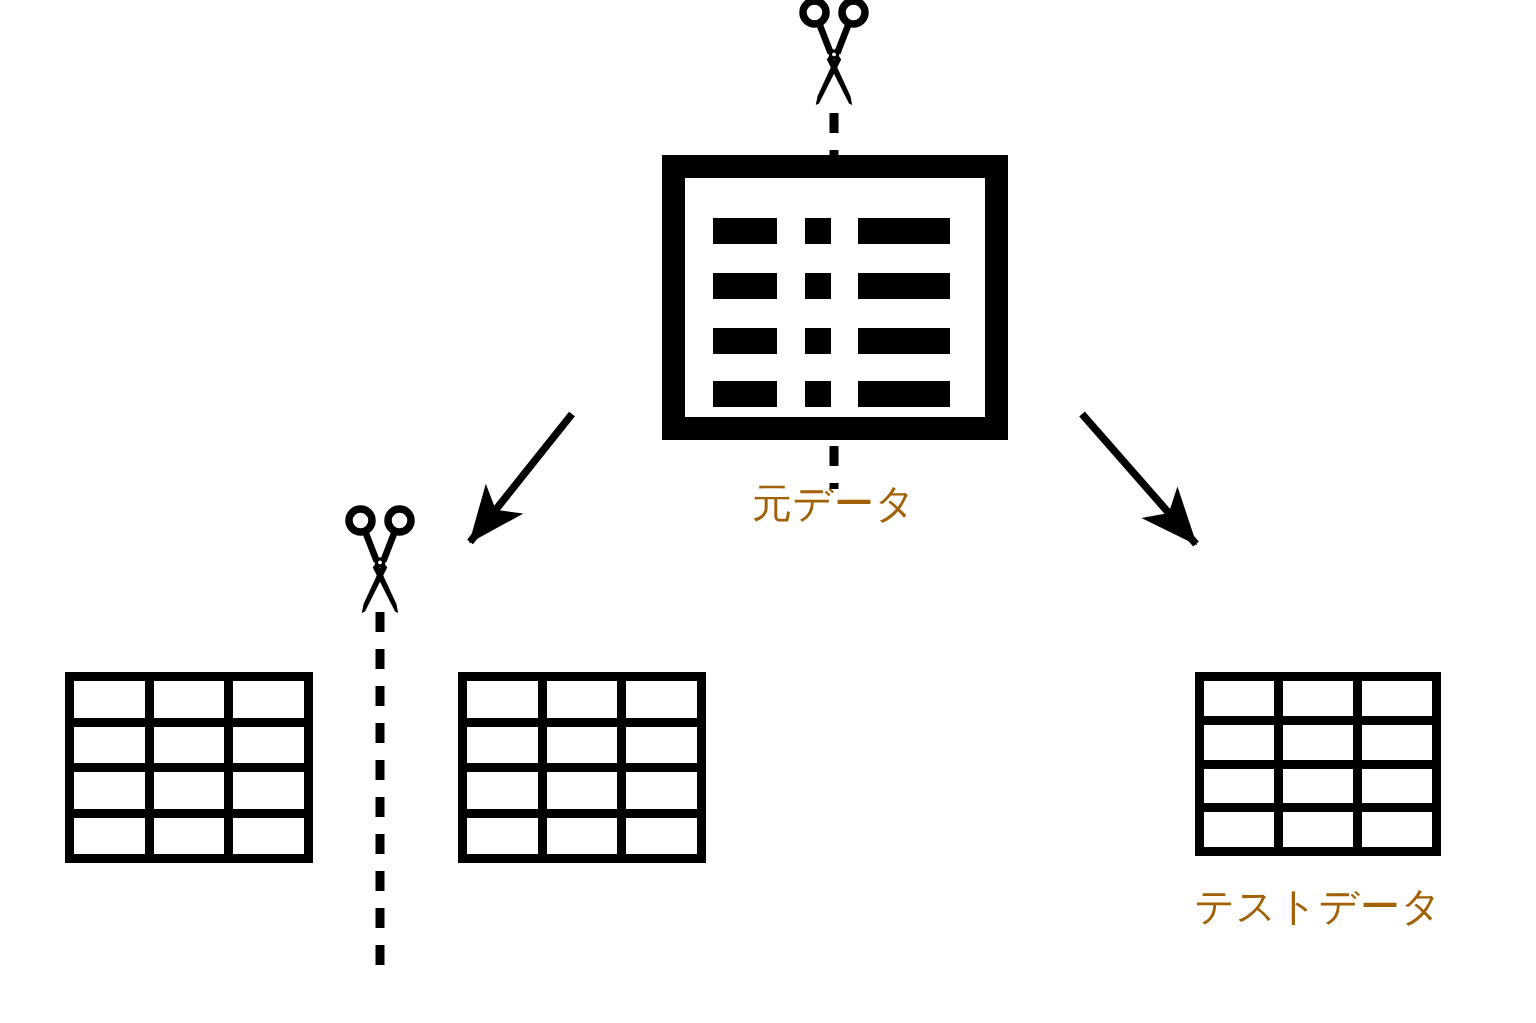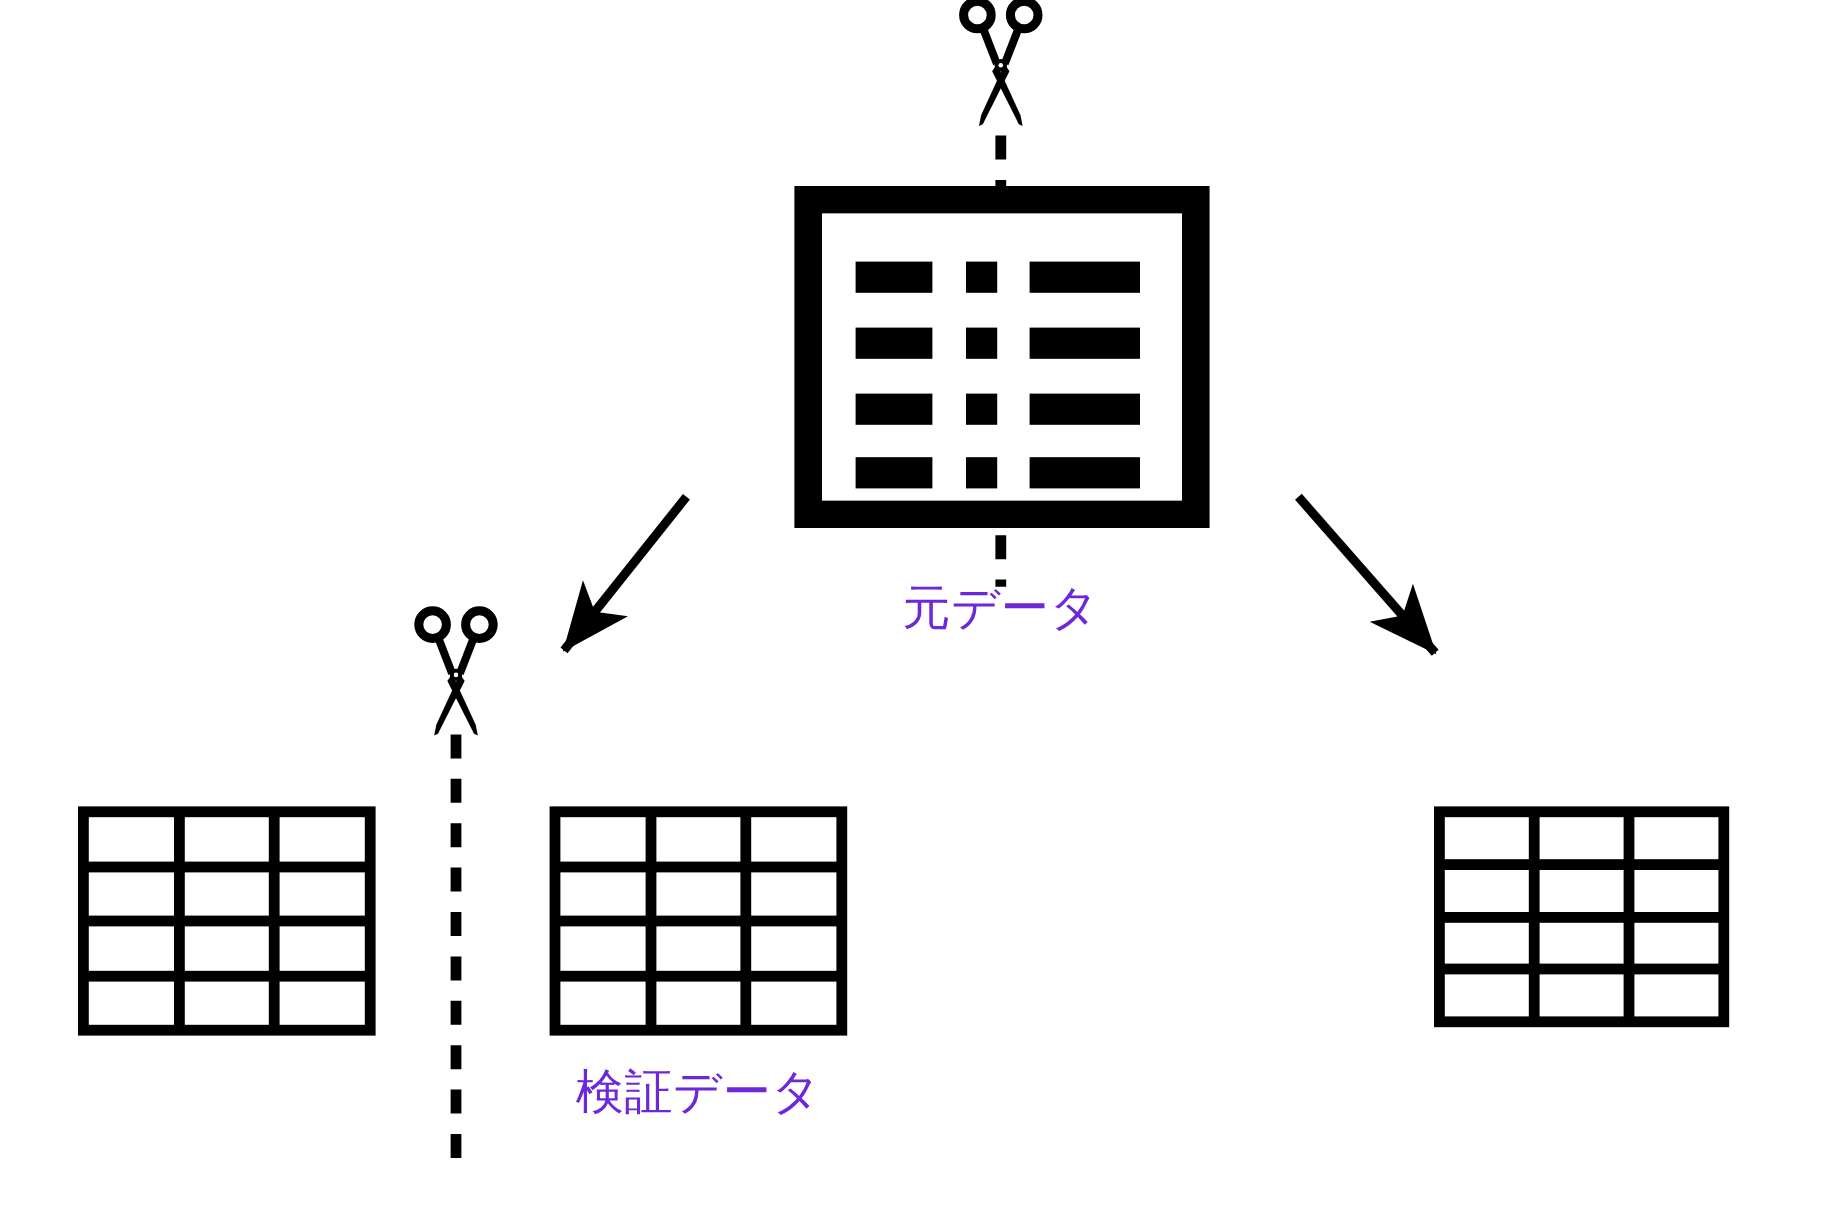--- a/index.html
+++ b/index.html
@@ -65,26 +65,26 @@
     padding: 9px;
   }
   .grid-cell {
     background: #ffffff;
   }
 
   
   .label {
     position: absolute;
     text-align: center;
-    color: #6d28d9;
+    color: #a16207;
     font-size: 40px;
     line-height: 1.0;
     letter-spacing: 0.5px;
     white-space: nowrap;
-    font-family: Liberation Serif, serif;
+    font-family: Liberation Mono, monospace;
   }
 </style>
 </head>
 <body>
 
 <div id="stage">
 
   <svg class="svg-layer" viewBox="0 0 1536 1023">
     <defs>
       <marker id="arrowhead" markerWidth="9" markerHeight="9" refX="7.4" refY="3.2" orient="auto" markerUnits="strokeWidth">
@@ -179,31 +179,31 @@
     <div class="grid-cell"></div>
     <div class="grid-cell"></div>
     <div class="grid-cell"></div>
     <div class="grid-cell"></div>
     <div class="grid-cell"></div>
     <div class="grid-cell"></div>
     <div class="grid-cell"></div>
     <div class="grid-cell"></div>
   </div>
 
-  <div class="label" style="left:402px; top:890px; width:360px;">検証データ</div>
 
   <div class="grid-table" style="left:1195px; top:672px; width:246px; height:184px;">
     <div class="grid-cell"></div>
     <div class="grid-cell"></div>
     <div class="grid-cell"></div>
     <div class="grid-cell"></div>
     <div class="grid-cell"></div>
     <div class="grid-cell"></div>
     <div class="grid-cell"></div>
     <div class="grid-cell"></div>
     <div class="grid-cell"></div>
     <div class="grid-cell"></div>
     <div class="grid-cell"></div>
     <div class="grid-cell"></div>
   </div>
 
+  <div class="label" style="left:1138px; top:890px; width:360px;">テストデータ</div>
 
 </div>
 
 </body></html>

